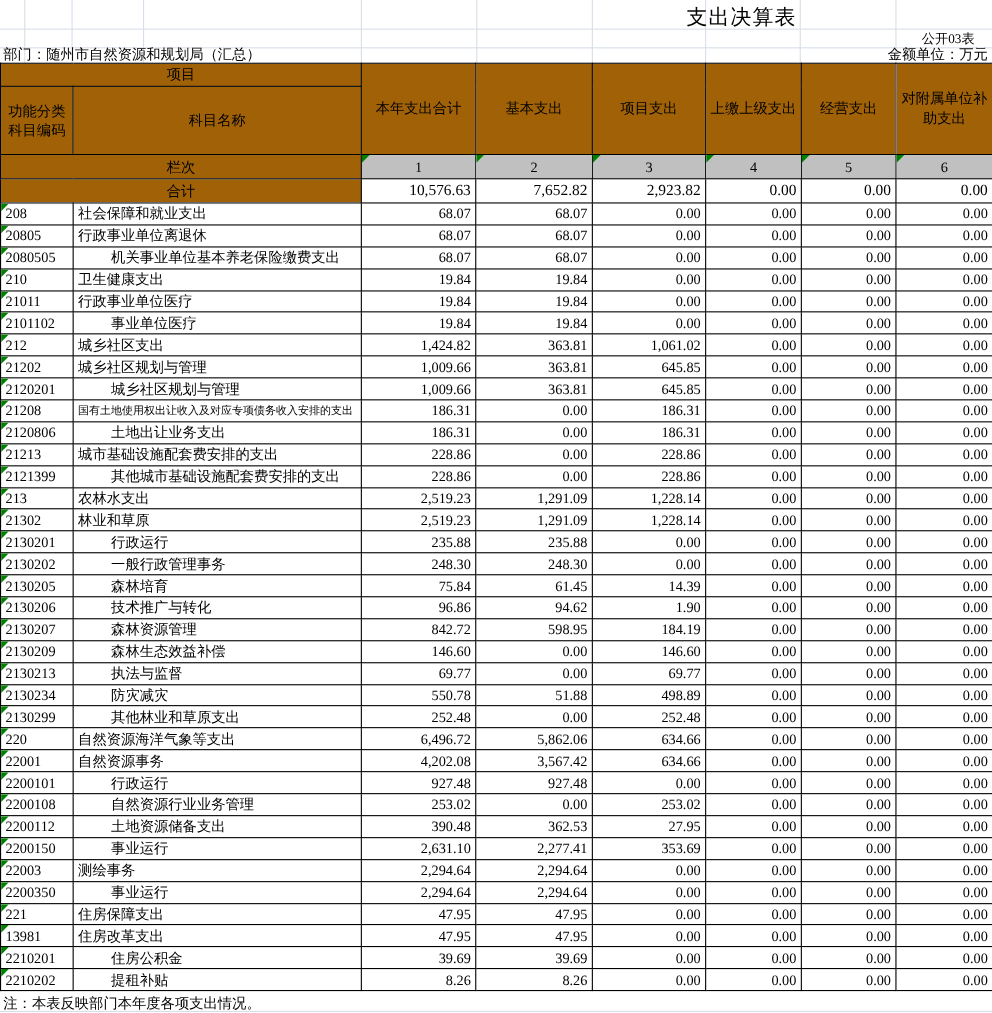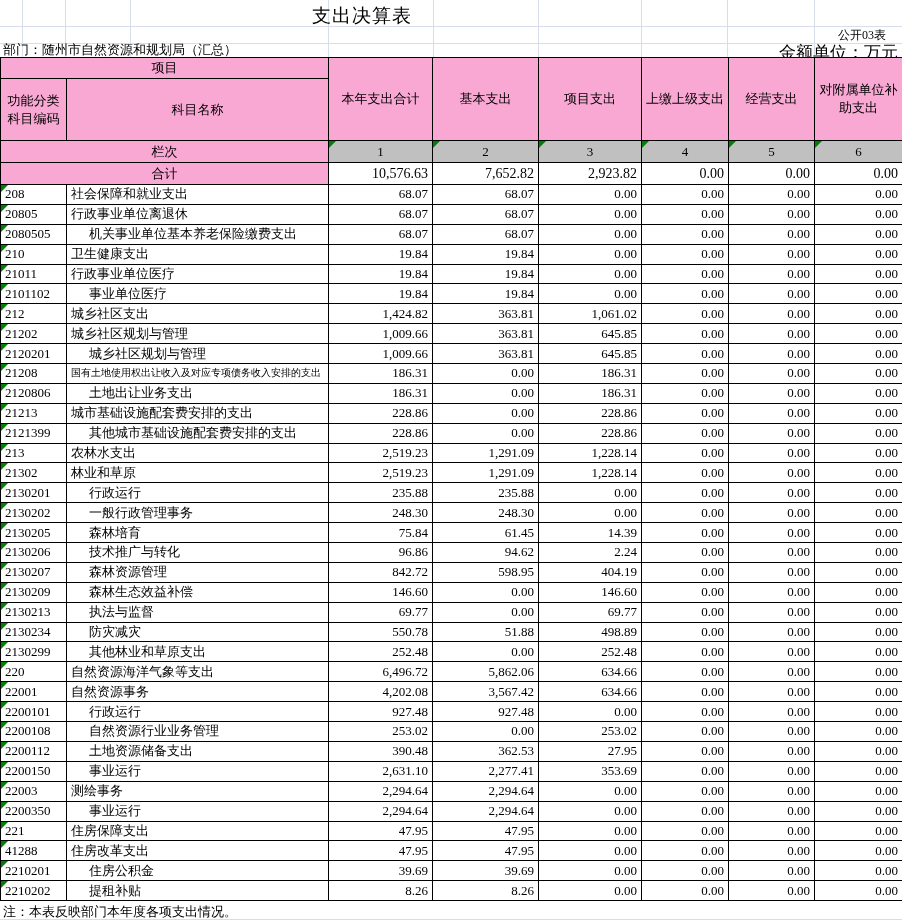--- a/index.html
+++ b/index.html
@@ -3,43 +3,43 @@
 <meta charset="utf-8">
 <style>
   html,body{margin:0;padding:0;}
   body{
     width:902px;height:921px;background:#ffffff;position:relative;overflow:hidden;
     font-family:"Liberation Serif","DejaVu Serif",serif;color:#000;
   }
   
   .vgrid{position:absolute;top:0;width:1px;height:57px;background:#d8dee9;}
   .hgrid{position:absolute;left:0;width:902px;height:1px;background:#d8dee9;}
-  .title{position:absolute;top:3px;left:0;width:724px;text-align:center;
+  .title{position:absolute;top:3px;left:0;width:724px;text-align:right;
          font-size:19px;letter-spacing:1px;}
   .sheet-tag{position:absolute;top:27px;right:16px;font-size:12px;}
   .dept{position:absolute;top:41px;left:3px;font-size:13px;}
-  .unit{position:absolute;top:41px;right:4px;font-size:17px;}
+  .unit{position:absolute;top:41px;right:4px;font-size:13px;}
 
   table.main{position:absolute;top:57px;left:0;width:902px;border-collapse:collapse;
              table-layout:fixed;}
   table.main th,table.main td{
     border:1px solid #000;padding:0 4px;font-size:13px;overflow:hidden;
     font-weight:normal;vertical-align:middle;
   }
-  .hdr{background:#f9a8d4;text-align:center;}
+  .hdr{background:#a16207;text-align:center;}
   .r1{height:21px;}
   .r2{height:62px;}
   .r3{height:22px;margin-left:43px;}
   .r4{height:22px;}
   tbody tr{height:19.9px;}
   td.num{text-align:right;white-space:nowrap;}
   tr.total td.num{font-weight:normal;font-size:14px;}
   td.code{position:relative;padding-left:3px;white-space:nowrap;}
   td.name{padding-left:3px;white-space:nowrap;}
-  td.name.indent{padding-left:22px;}
+  td.name.indent{padding-left:34px;}
   td.name.small{font-size:10px;}
   td.colnum{position:relative;background:#c0c0c0;text-align:center;}
   .tri{position:absolute;top:0;left:0;width:0;height:0;
        border-top:7px solid #008000;border-right:7px solid transparent;}
   .note{position:absolute;top:903px;left:3px;font-size:13px;}
 </style>
 </head>
 <body>
 
 <div class="vgrid" style="left:22px"></div>
@@ -283,31 +283,31 @@
         <td class="num">14.39</td>
         <td class="num">0.00</td>
         <td class="num">0.00</td>
         <td class="num">0.00</td>
       </tr>
       <tr>
         <td class="code"><span class="tri"></span><span>2130206</span></td>
         <td class="name indent">技术推广与转化</td>
         <td class="num">96.86</td>
         <td class="num">94.62</td>
-        <td class="num">2.24</td>
+        <td class="num">1.90</td>
         <td class="num">0.00</td>
         <td class="num">0.00</td>
         <td class="num">0.00</td>
       </tr>
       <tr>
         <td class="code"><span class="tri"></span><span>2130207</span></td>
         <td class="name indent">森林资源管理</td>
         <td class="num">842.72</td>
         <td class="num">598.95</td>
-        <td class="num">404.19</td>
+        <td class="num">184.19</td>
         <td class="num">0.00</td>
         <td class="num">0.00</td>
         <td class="num">0.00</td>
       </tr>
       <tr>
         <td class="code"><span class="tri"></span><span>2130209</span></td>
         <td class="name indent">森林生态效益补偿</td>
         <td class="num">146.60</td>
         <td class="num">0.00</td>
         <td class="num">146.60</td>
@@ -429,21 +429,21 @@
         <td class="code"><span class="tri"></span><span>221</span></td>
         <td class="name">住房保障支出</td>
         <td class="num">47.95</td>
         <td class="num">47.95</td>
         <td class="num">0.00</td>
         <td class="num">0.00</td>
         <td class="num">0.00</td>
         <td class="num">0.00</td>
       </tr>
       <tr>
-        <td class="code"><span class="tri"></span><span>41288</span></td>
+        <td class="code"><span class="tri"></span><span>13981</span></td>
         <td class="name">住房改革支出</td>
         <td class="num">47.95</td>
         <td class="num">47.95</td>
         <td class="num">0.00</td>
         <td class="num">0.00</td>
         <td class="num">0.00</td>
         <td class="num">0.00</td>
       </tr>
       <tr>
         <td class="code"><span class="tri"></span><span>2210201</span></td>

